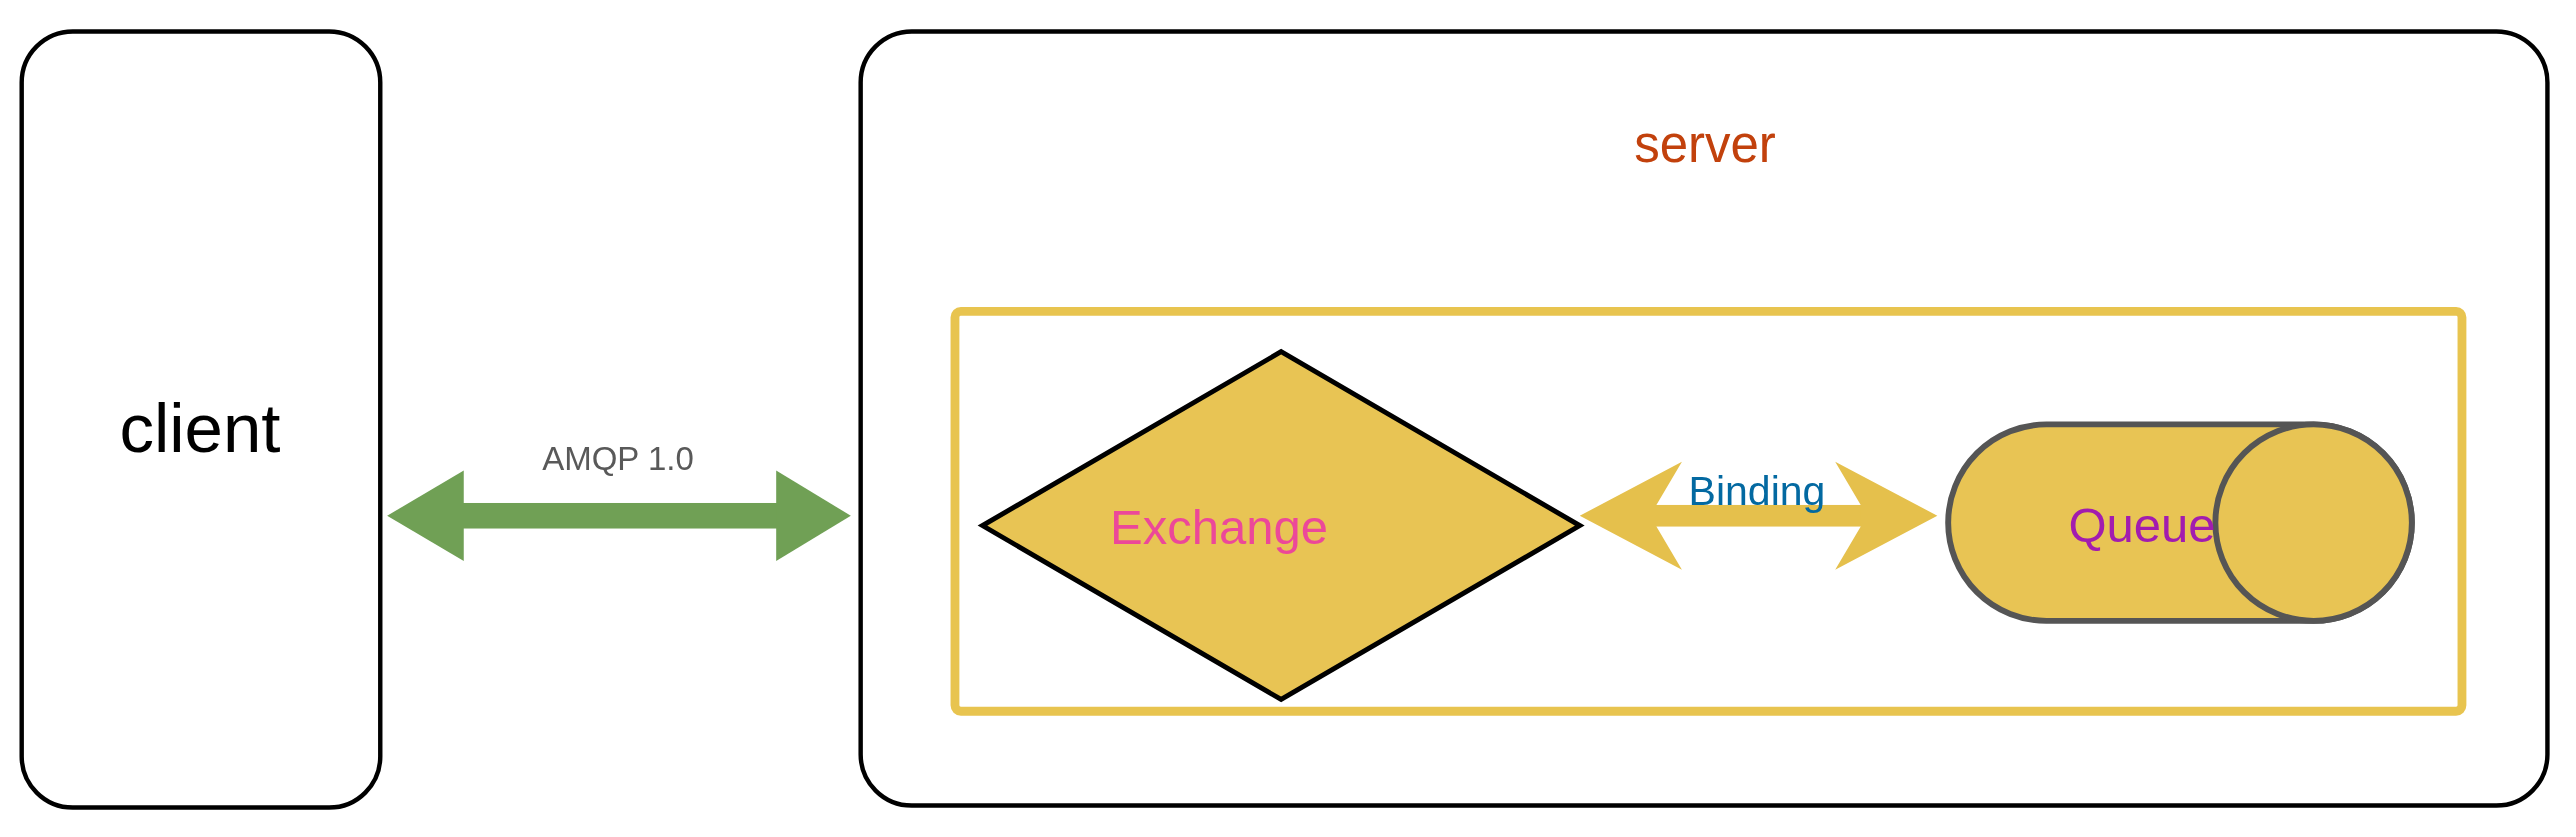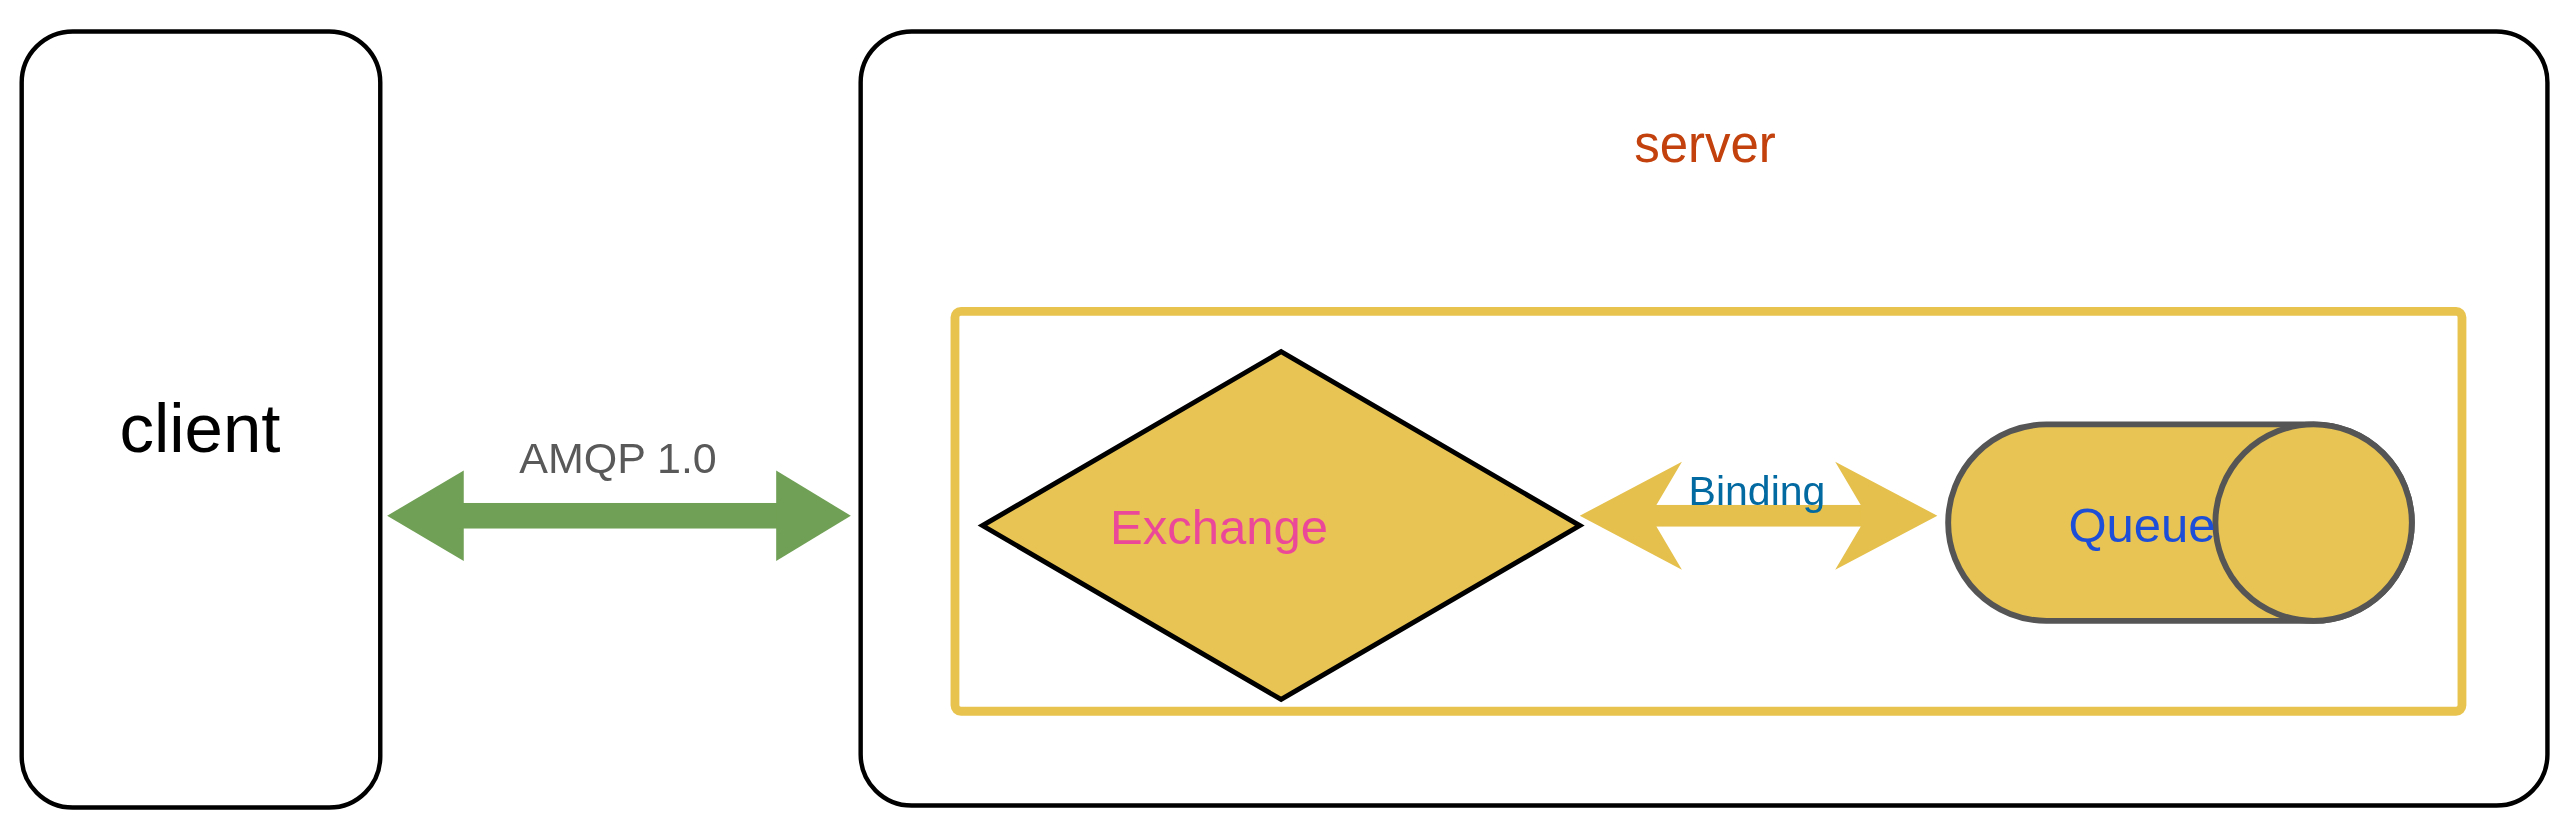--- a/index.html
+++ b/index.html
@@ -40,21 +40,21 @@
     left: 200px;
     top: 428px;
   }
   .lbl-server {
     font-size: 51px;
     color: #c2410c;
     left: 1705px;
     top: 144px;
   }
   .lbl-amqp {
-    font-size: 43px;
+    font-size: 33px;
     color: #595959;
     left: 618px;
     top: 458px;
   }
   .lbl-amqmodel {
     font-size: 47px;
     color: #000000;
     left: 1709px;
     top: 383px;
   }
@@ -68,21 +68,21 @@
     top: 491px;
   }
   .lbl-exchange {
     font-size: 49px;
     color: #ec4899;
     left: 1219px;
     top: 527px;
   }
   .lbl-queue {
     font-size: 49px;
-    color: #1d4ed8;
+    color: #a21caf;
     left: 2142px;
     top: 525px;
   }
 </style>
 </head>
 <body>
 
 <div id="canvas">
 
   <svg id="vector-layer" viewBox="0 0 2622 852" xmlns="http://www.w3.org/2000/svg">

